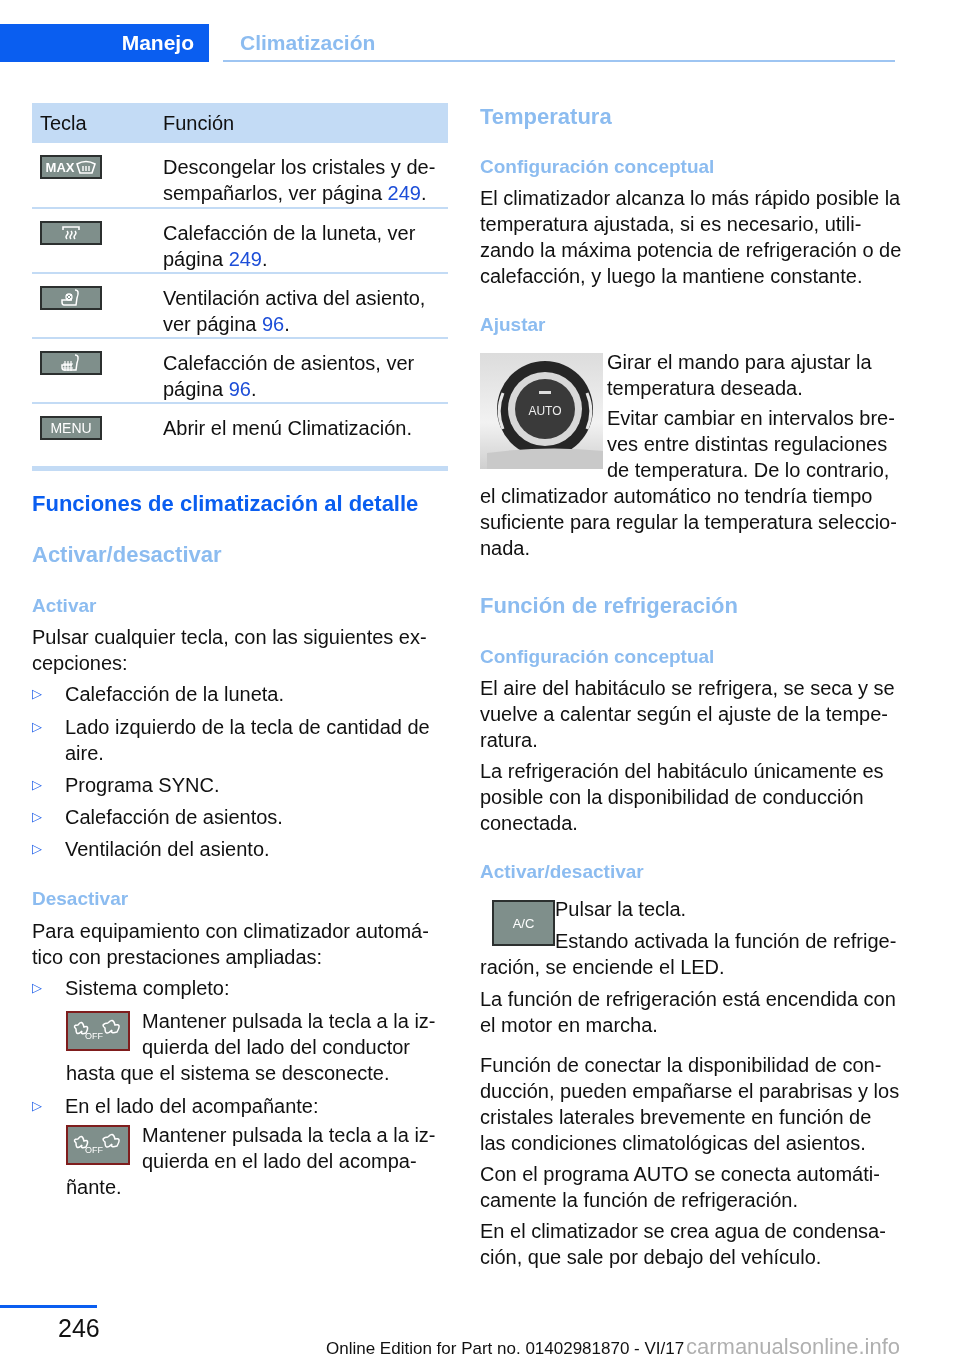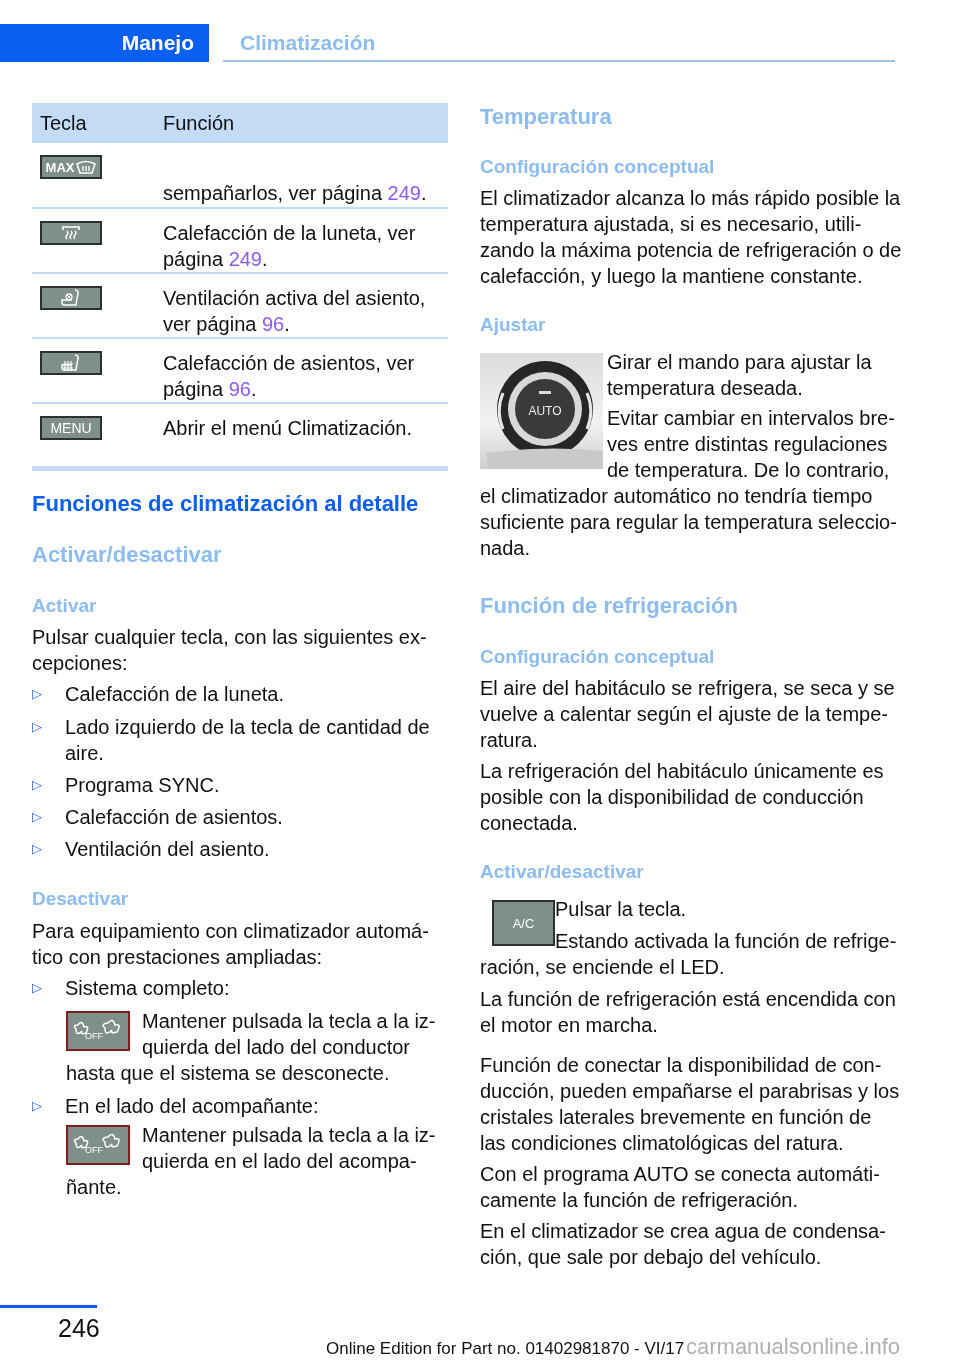--- a/index.html
+++ b/index.html
@@ -15,21 +15,21 @@
   .hdr-line { position:absolute; left:223px; top:60px; width:672px; height:2px; background:#9ec5f2; }
 
   
   .tbl { position:absolute; left:32px; top:103px; width:416px; }
   .tbl-head { background:#c3dbf5; height:40px; display:flex; align-items:center; font-size:20px; }
   .tbl-head .c1 { width:128px; padding-left:8px; box-sizing:border-box; }
   .tbl-row { display:flex; border-bottom:2px solid #c3dbf5; box-sizing:border-box; }
   .tbl-row .key { width:131px; padding-left:8px; padding-top:12px; box-sizing:border-box; }
   .tbl-row .fn { flex:1; font-size:20px; line-height:26px; padding-top:11px; padding-bottom:10px; }
   .tbl-end { height:5px; background:#c3dbf5; margin-top:12px; }
-  .link { color:#8b5cf6; }
+  .link { color:#1d4ed8; }
 
   .keybtn { width:62px; height:24px; background:#7f8f8b; border:2px solid #2c302f; box-sizing:border-box;
             color:#fff; display:flex; align-items:center; justify-content:center; font-size:14px; }
   .keybtn svg { display:block; }
 
   
   .h1 { position:absolute; font-size:22px; font-weight:bold; color:#0a5ef0; }
   .h2 { position:absolute; font-size:22px; font-weight:bold; color:#8cbcf0; }
   .h3 { position:absolute; font-size:19px; font-weight:bold; color:#8cbcf0; }
   .p  { position:absolute; font-size:20px; line-height:26px; color:#111; }
@@ -60,21 +60,21 @@
   <div class="tbl-row" style="height:66px">
     <div class="key">
         <div class="keybtn">
       <span style="font-weight:bold;font-size:13px;margin-right:2px">MAX</span>
       <svg width="20" height="14" viewBox="0 0 20 14">
             <path d="M1 4 Q10 -1 19 4 L16 13 L4 13 Z" fill="none" stroke="#fff" stroke-width="1.6"></path>
             <path d="M7 6 v5 M10 6 v5 M13 6 v5" stroke="#fff" stroke-width="1.4"></path>
           </svg>
     </div>
       </div>
-    <div class="fn"><br><span>sempañarlos, ver página </span><span class="link">249</span><span>.</span></div>
+    <div class="fn"><span>Descongelar los cristales y de-</span><br><span>sempañarlos, ver página </span><span class="link">249</span><span>.</span></div>
   </div>
 
   <div class="tbl-row" style="height:65px">
     <div class="key">
         <div class="keybtn">
       <svg width="20" height="16" viewBox="0 0 20 16">
             <path d="M2 5 L2 2 L18 2 L18 5" fill="none" stroke="#fff" stroke-width="1.6"></path>
             <path d="M6 6 q2 2 0 4 q-2 2 0 4 M10 6 q2 2 0 4 q-2 2 0 4 M14 6 q2 2 0 4 q-2 2 0 4" fill="none" stroke="#fff" stroke-width="1.4"></path>
           </svg>
     </div>
@@ -211,20 +211,20 @@
 <div class="p" style="left:480px;top:758px"><span>La refrigeración del habitáculo únicamente es</span><br><span>posible con la disponibilidad de conducción</span><br><span>conectada.</span></div>
 
 <div class="h3" style="left:480px;top:861px">Activar/desactivar</div>
 <div class="abs keybtn" style="left:492px;top:900px;width:63px;height:46px">
     <span style="font-size:13px">A/C</span>
   </div>
 <div class="p" style="left:555px;top:896px">Pulsar la tecla.</div>
 <div class="p" style="left:555px;top:928px">Estando activada la función de refrige-</div>
 <div class="p" style="left:480px;top:954px">ración, se enciende el LED.</div>
 <div class="p" style="left:480px;top:986px"><span>La función de refrigeración está encendida con</span><br><span>el motor en marcha.</span></div>
-<div class="p" style="left:480px;top:1052px"><span>Función de conectar la disponibilidad de con-</span><br><span>ducción, pueden empañarse el parabrisas y los</span><br><span>cristales laterales brevemente en función de</span><br><span>las condiciones climatológicas del ratura.</span></div>
+<div class="p" style="left:480px;top:1052px"><span>Función de conectar la disponibilidad de con-</span><br><span>ducción, pueden empañarse el parabrisas y los</span><br><span>cristales laterales brevemente en función de</span><br><span>las condiciones climatológicas del asientos.</span></div>
 <div class="p" style="left:480px;top:1161px"><span>Con el programa AUTO se conecta automáti-</span><br><span>camente la función de refrigeración.</span></div>
 <div class="p" style="left:480px;top:1218px"><span>En el climatizador se crea agua de condensa-</span><br><span>ción, que sale por debajo del vehículo.</span></div>
 
 <div class="footer-line"></div>
 <div class="pageno">246</div>
 <div class="edition">Online Edition for Part no. 01402981870 - VI/17</div>
 <div class="watermark">carmanualsonline.info</div>
 
 </body></html>

